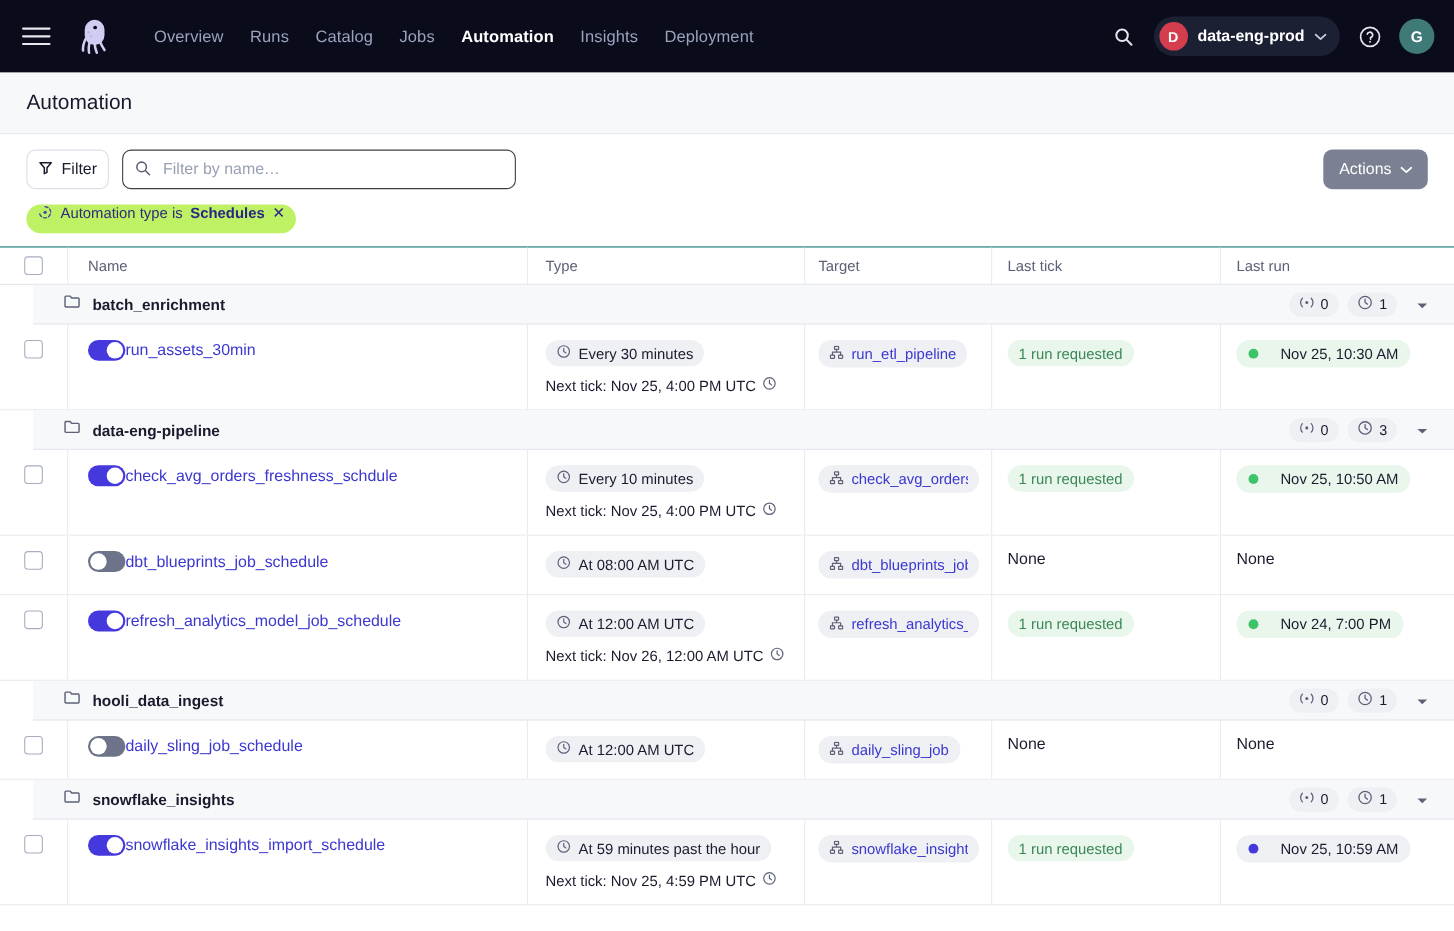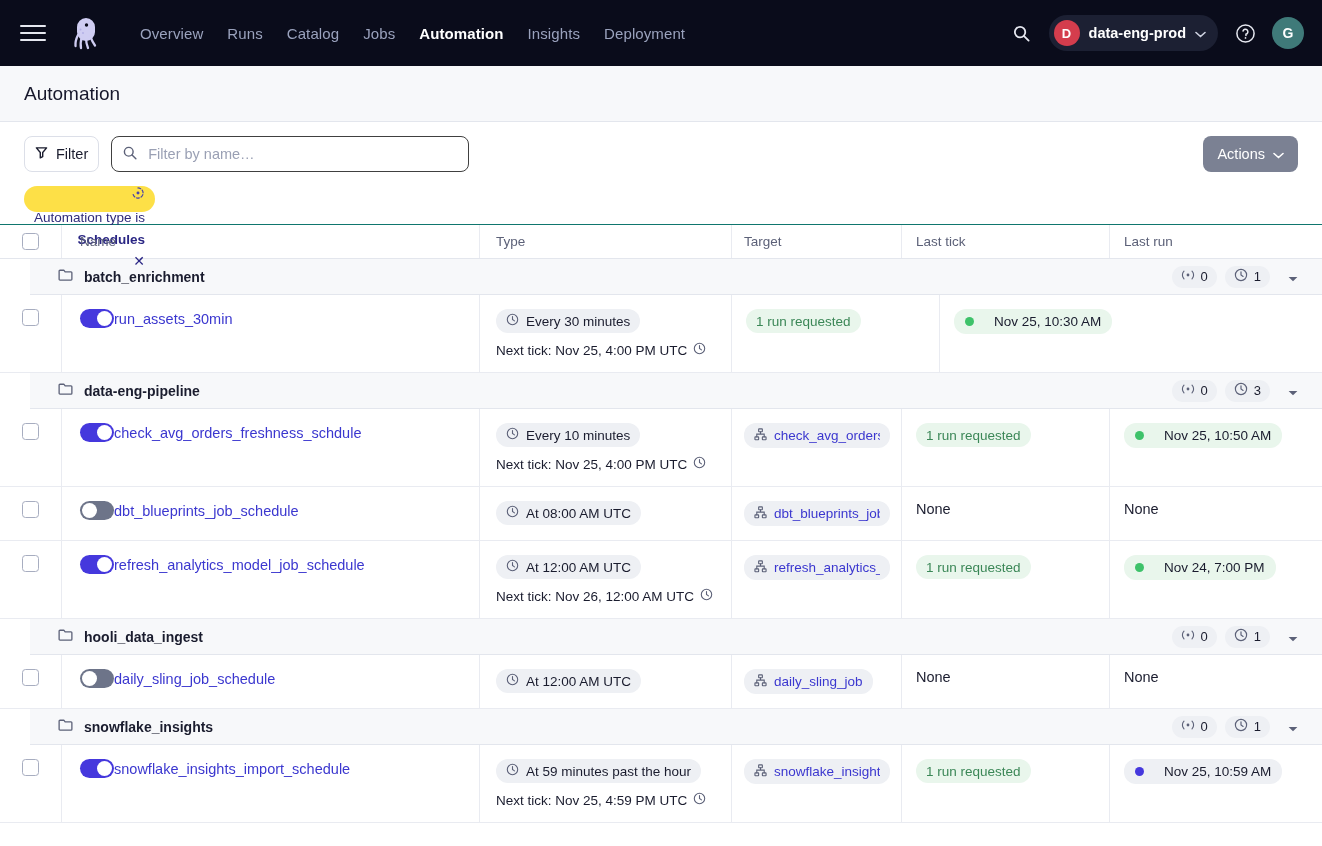--- a/index.html
+++ b/index.html
@@ -123,28 +123,27 @@
     cursor: pointer;
   }
 
   
   .chiprow {
     padding: 0 24px 12px 24px;
     display: flex; align-items: center;
     background: #fff;
   }
   .chip {
-    display: flex; align-items: flex-end; gap: 7px;
+    display: flex; align-items: flex-start; gap: 7px;
     height: 26px; padding: 0 10px;
-    background: #fde047;
+    background: #bef264;
     border-radius: 13px;
     font-size: 13.5px;
     color: #2f2a7a;
     cursor: pointer;
-    flex-direction: column;
   }
   .chip-strong { font-weight: 700; color: #2a2684; }
   .chip-x { font-size: 14px; color: #2a2684; cursor: pointer; line-height: 1; }
 
   
   .table { width: 100%; border-top: 1px solid #0f766e; }
   .thead {
     display: flex; align-items: center;
     height: 34px;
     border-bottom: 1px solid #e3e6ed;
@@ -425,20 +424,31 @@
             </span>
           <div class="next-tick">
               <span>Next tick: Nov 25, 4:00 PM UTC</span>
               <span><svg width="13" height="13" viewBox="0 0 16 16" fill="none" stroke="#5c6178" stroke-width="1.35">
                   <circle cx="8" cy="8" r="6.4"></circle>
                   <path d="M8 4.4V8l2.4 1.7" stroke-linecap="round"></path>
                 </svg></span>
             </div>
         </div>
       </div>
+      <div class="col-target">
+        <span class="target-pill">
+            <span><svg width="13" height="13" viewBox="0 0 14 14" fill="none" stroke="#5c6178" stroke-width="1.2">
+                <rect x="5" y="1" width="4" height="3" rx=".5"></rect>
+                <rect x="1" y="9.6" width="4" height="3" rx=".5"></rect>
+                <rect x="9" y="9.6" width="4" height="3" rx=".5"></rect>
+                <path d="M7 4.2v2.4M3 9.4V6.6h8v2.8" stroke-linecap="round"></path>
+              </svg></span>
+            <span class="tname">run_etl_pipeline</span>
+          </span>
+      </div>
       <div class="col-tick">
           <span class="tick-pill">1 run requested</span>
         </div>
       <div class="col-run">
           <span class="run-pill success">
             <span class="dot green"></span>
             <span>Nov 25, 10:30 AM</span>
           </span>
         </div>
     </div>

